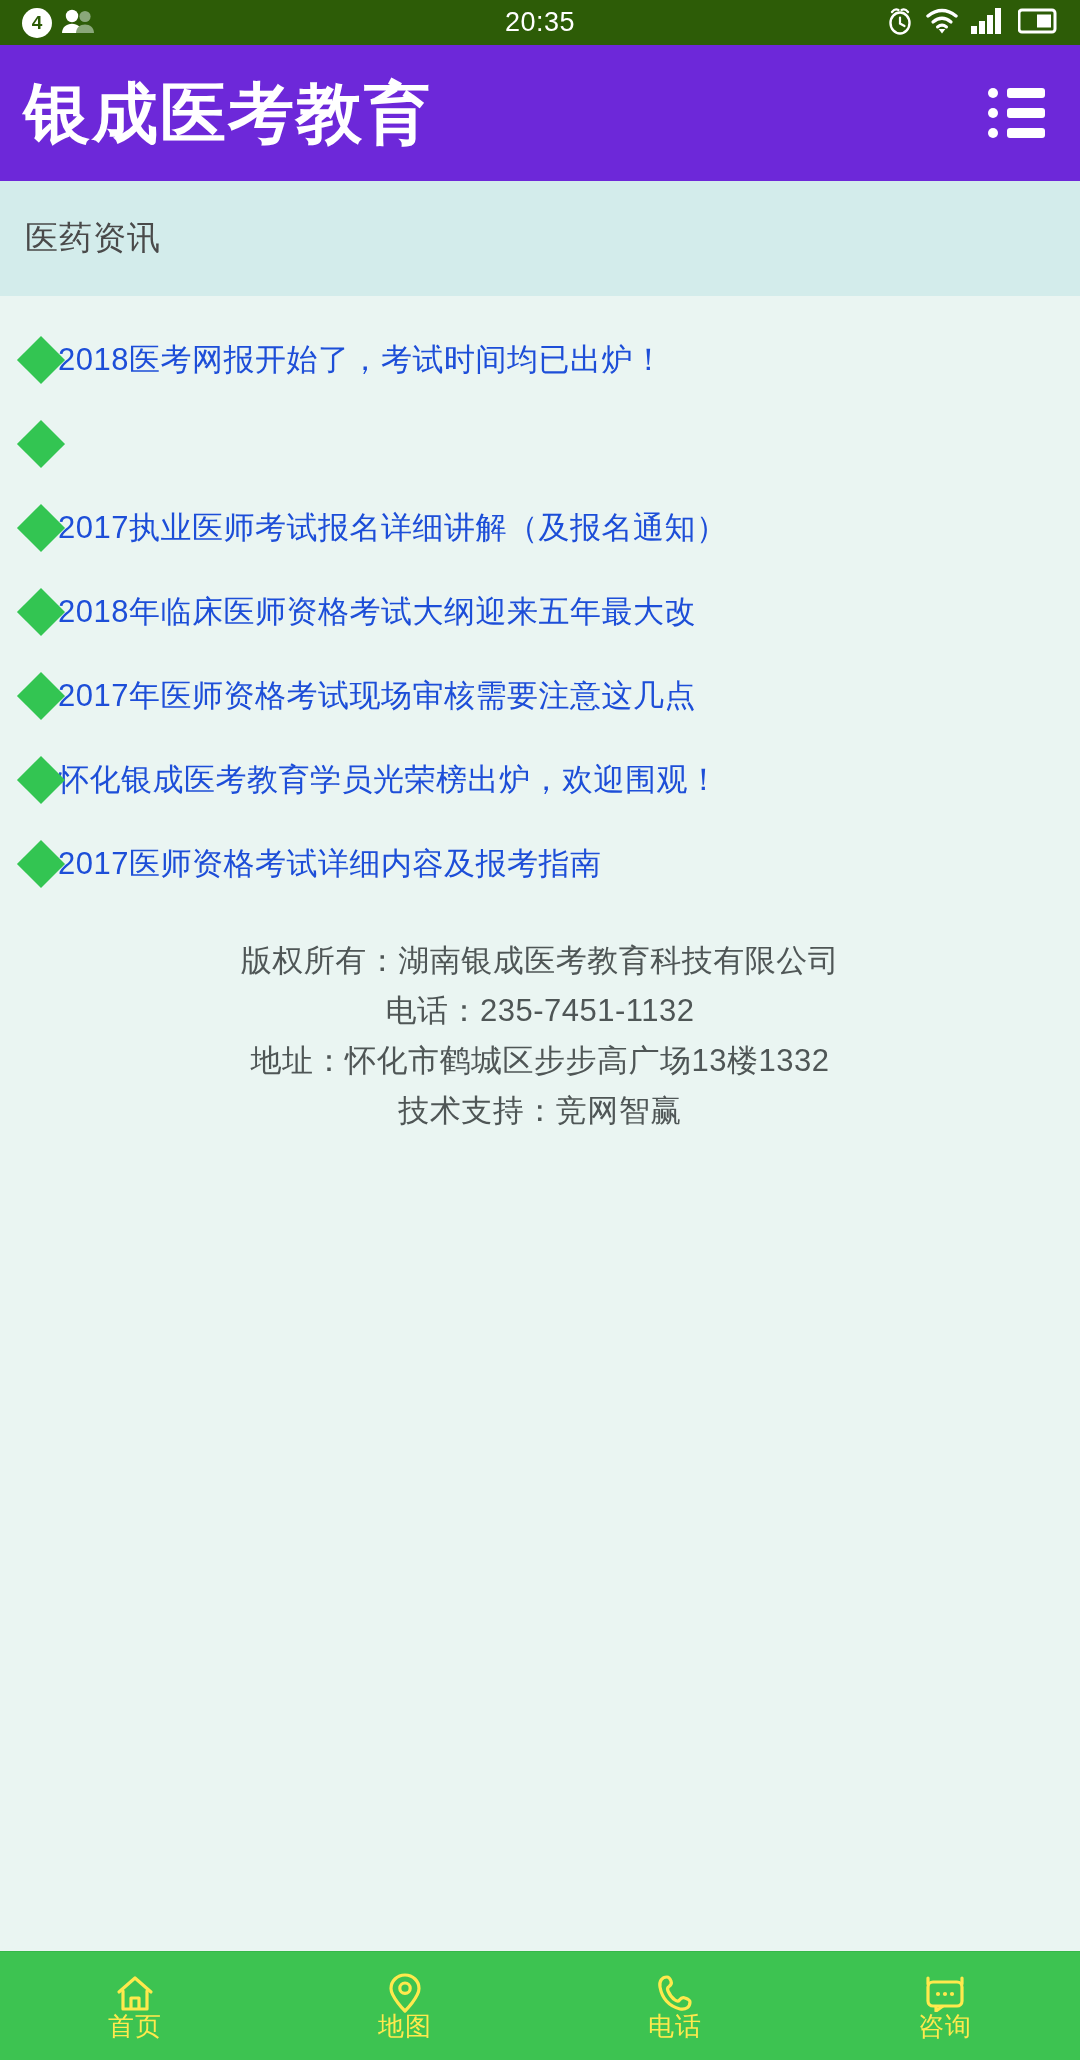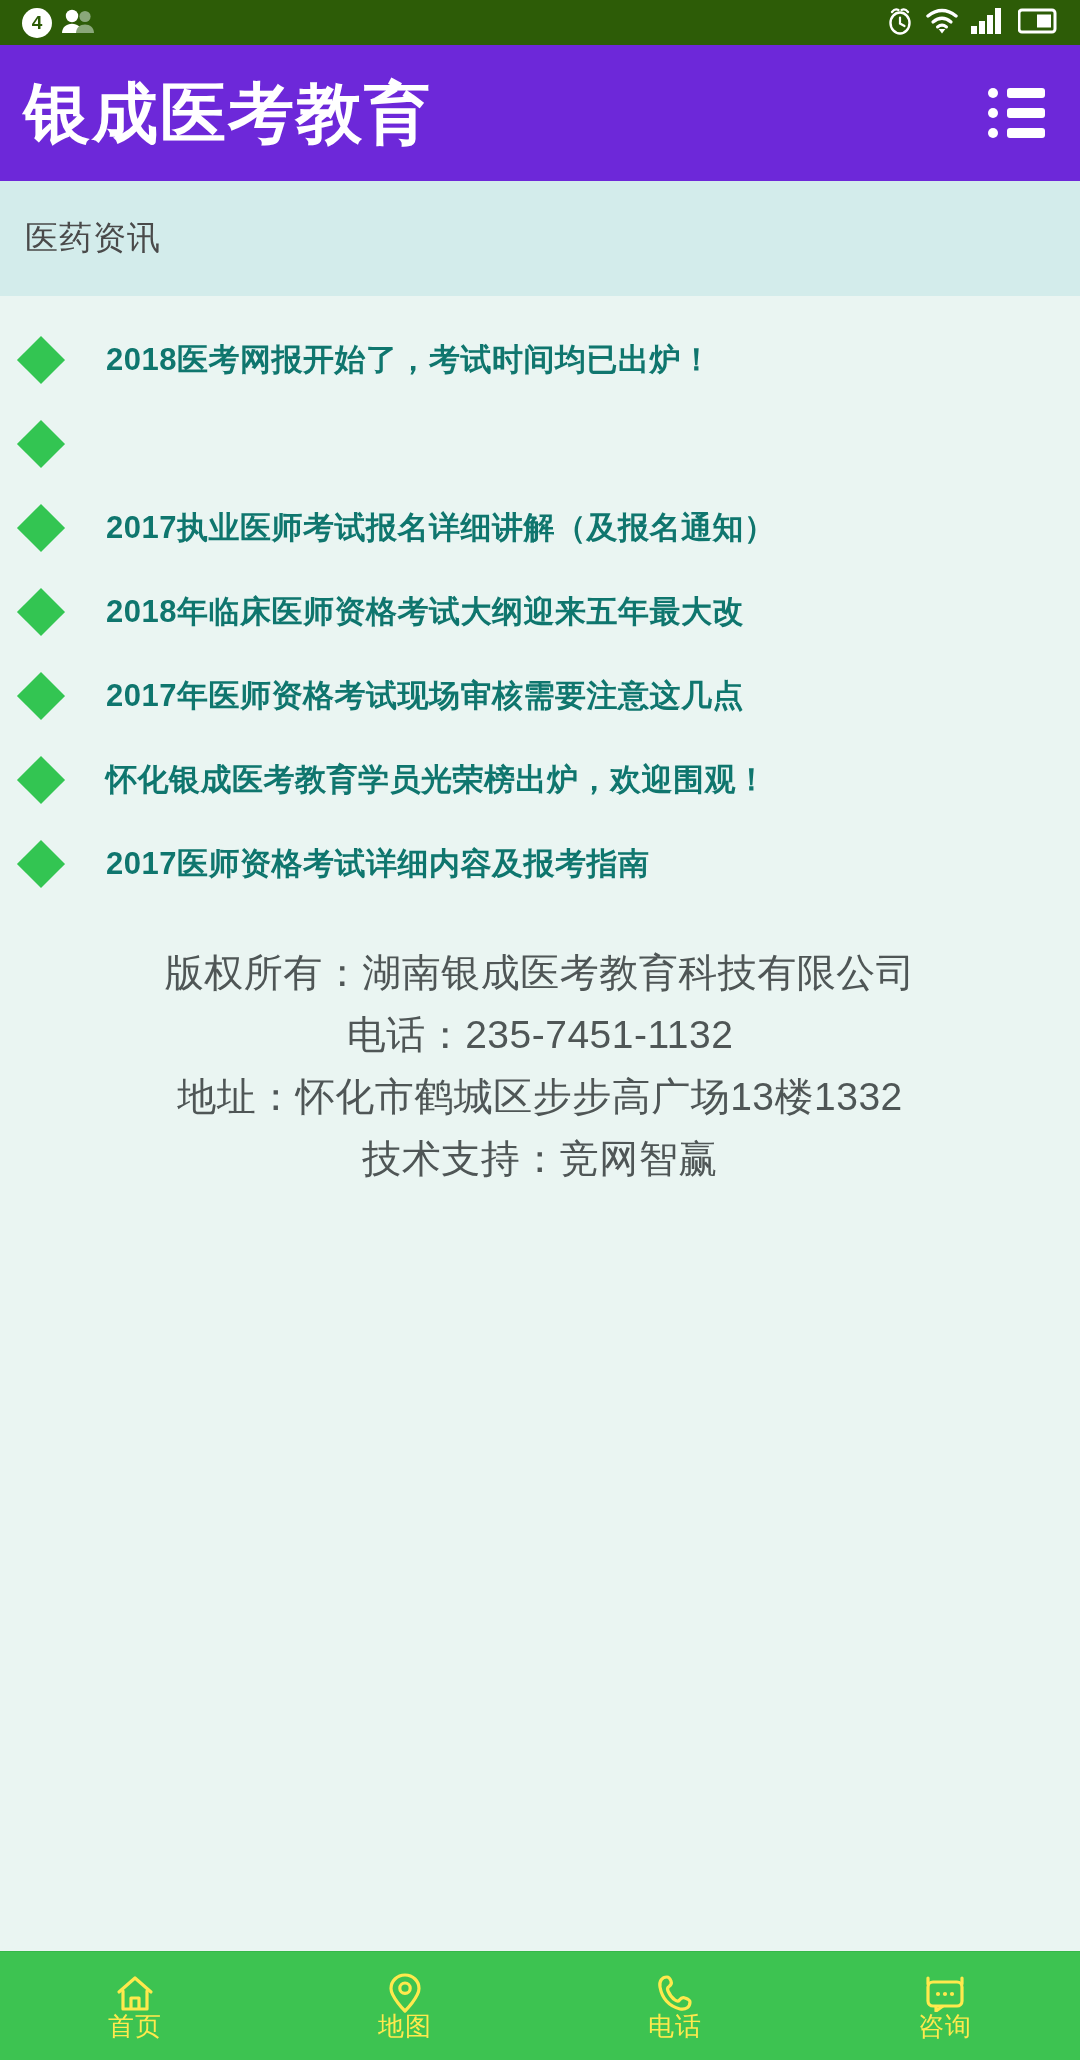--- a/index.html
+++ b/index.html
@@ -109,40 +109,37 @@
     padding-left: 18px;
   }
   .diamond {
     width: 34px; height: 34px;
     background: #33c552;
     transform: rotate(45deg);
     flex: 0 0 auto;
     margin-left: 6px;
   }
   .news-text {
-    margin-left: 48px;
     font-size: 31px;
-    color: #0f766e;
+    color: #1d4ed8;
     letter-spacing: 0.5px;
     white-space: nowrap;
-    font-weight: bold;
   }
 
   
   .footer-info {
     text-align: center;
     padding-top: 30px;
     flex: 0 0 auto;
   }
   .footer-line {
-    font-size: 39px;
+    font-size: 31px;
     color: #4f5656;
     line-height: 50px;
     letter-spacing: 0.5px;
-    margin-top: 12px;
   }
 
   .spacer { flex: 1 1 auto; }
 
   
   .bottomnav {
     height: 108px;
     background: #3dc351;
     display: flex;
     flex: 0 0 auto;
@@ -179,20 +176,21 @@
             <path d="M1 25c0-5.6 4.5-9.2 10-9.2S21 19.4 21 25z"></path>
           </g>
           <g fill="#8aa77a">
             <circle cx="24" cy="8.5" r="5.6"></circle>
             <path d="M15 25c0-5.2 4-8.6 9-8.6s9 3.4 9 8.6z"></path>
           </g>
         </svg>
       </span>
     </div>
 
+    <div class="sb-time">20:35</div>
 
     <div class="sb-right">
       <span>
         <svg width="26" height="28" viewBox="0 0 26 28">
           <ellipse cx="13" cy="16" rx="9.5" ry="10.5" fill="none" stroke="#fff" stroke-width="2.4"></ellipse>
           <path d="M13 10.5 L13 16.5 L17.5 19" fill="none" stroke="#fff" stroke-width="2.2" stroke-linecap="round"></path>
           <path d="M5 5 Q8 1 11.5 3" fill="none" stroke="#fff" stroke-width="2.2" stroke-linecap="round"></path>
           <path d="M21 5 Q18 1 14.5 3" fill="none" stroke="#fff" stroke-width="2.2" stroke-linecap="round"></path>
         </svg>
       </span>

